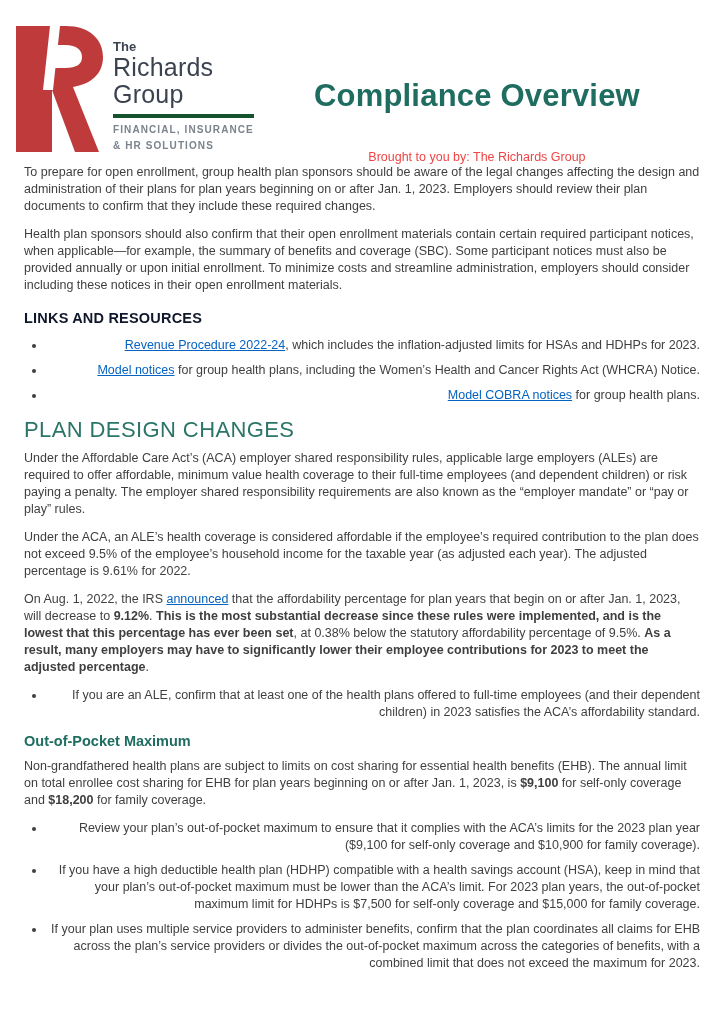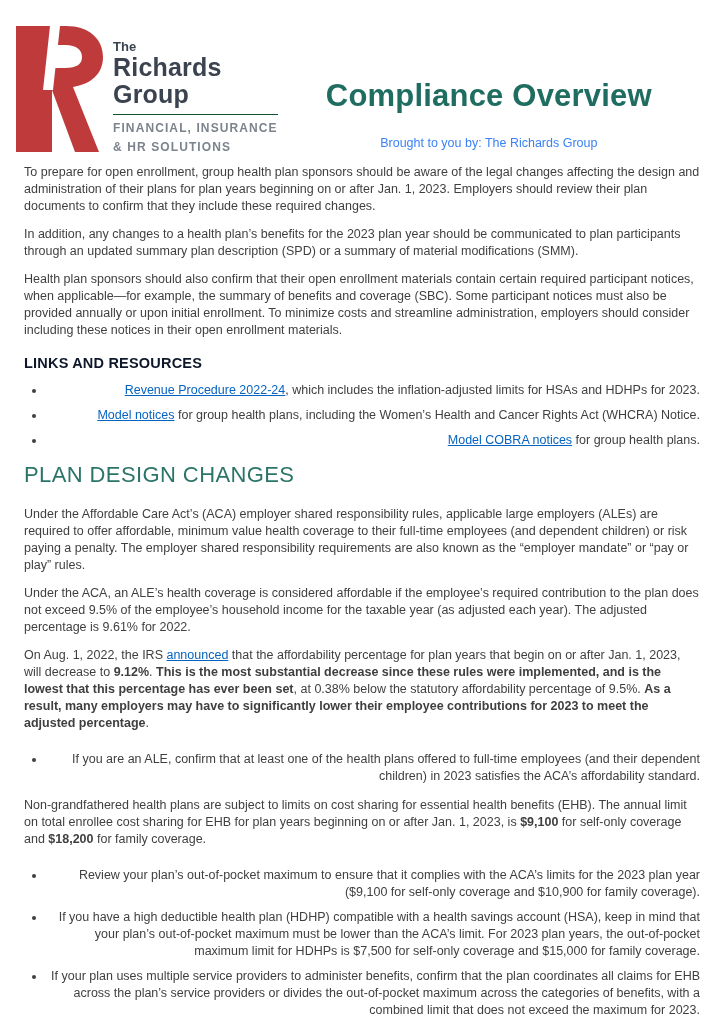--- a/index.html
+++ b/index.html
@@ -11,39 +11,39 @@
     color: #3f3f3f;
   }
   .page { box-sizing: border-box; width: 724px; height: 1024px; }
 
   
   .hdr { display: flex; align-items: flex-start; padding: 26px 24px 0 16px; height: 152px; box-sizing: border-box; }
   .brand { display: flex; align-items: flex-start; }
   .logo-r { width: 88px; height: 126px; flex: 0 0 auto; }
   .brand-text { margin: 14px 0 0 9px; }
   .brand-the { font-size: 13px; font-weight: bold; color: #3b4350; line-height: 1.1; }
-  .brand-name { font-size: 25px; font-weight: bold; color: #3b4350; line-height: 1.06; letter-spacing: 0.2px; }
-  .brand-tag { margin-top: 7px; padding-top: 4px; border-top: 1px solid #14532d; font-size: 12px; font-weight: bold; color: #7b838c; letter-spacing: 1.1px; line-height: 1.6; }
+  .brand-name { font-size: 25px; font-weight: normal; color: #3b4350; line-height: 1.06; letter-spacing: 0.2px; }
+  .brand-tag { margin-top: 7px; padding-top: 4px; border-top: 4px solid #14532d; font-size: 10px; font-weight: bold; color: #7b838c; letter-spacing: 1.1px; line-height: 1.6; }
   .title-block { flex: 1; text-align: center; padding-top: 36px; }
   .doc-title { margin: 16px; font-size: 31px; font-weight: bold; color: #1f6d60; letter-spacing: 0.2px; }
-  .doc-sub { margin-top: 22px; font-size: 12.5px; color: #3b82f6; }
+  .doc-sub { margin-top: 36px; font-size: 12.5px; color: #ef4444; }
 
   
   main { padding: 12px 24px 0 24px; }
   p { font-size: 12.5px; line-height: 17px; margin: 0 0 11px 0; }
   .b { font-weight: bold; }
   a.link { color: #0563c1; text-decoration: underline; cursor: pointer; }
 
   .h-links { font-size: 14.5px; font-weight: bold; color: #0f172a; margin: 16px 0 11px 0; letter-spacing: 0.2px; }
-  .h-plan  { font-size: 22px; font-weight: 400; color: #2b7568; margin: 13px 0 18px 0; letter-spacing: 0.4px; }
+  .h-plan  { font-size: 22px; font-weight: 400; color: #2b7568; margin: 13px 0 7px 0; letter-spacing: 0.4px; }
   .h-sub   { font-size: 14.5px; font-weight: bold; color: #1f6d60; margin: 11px 0 9px 0; }
 
   ul { margin: 0 0 12px 0; padding-left: 22px; text-align: right; }
   li { font-size: 12.5px; line-height: 17px; margin-bottom: 8px; }
-  ul.plain { margin-top: 19px; }
+  ul.plain { margin-top: 3px; }
 </style>
 </head>
 <body>
 
 <div class="page">
 
   <header class="hdr">
     <div class="brand">
       <svg class="logo-r" viewBox="0 0 88 126" xmlns="http://www.w3.org/2000/svg">
         <path fill="#bf3b3b" fill-rule="evenodd" d="M0,0 H50 C73,0 87,13 87,31 C87,48 75,58 57,61 L83,126 H59 L36,64 L36,126 H0 Z
@@ -61,39 +61,39 @@
       </div>
     </div>
     <div class="title-block">
       <h1 class="doc-title">Compliance Overview</h1>
       <div class="doc-sub">Brought to you by: The Richards Group</div>
     </div>
   </header>
 
   <main>
     <p>To prepare for open enrollment, group health plan sponsors should be aware of the legal changes affecting the design and administration of their plans for plan years beginning on or after Jan. 1, 2023. Employers should review their plan documents to confirm that they include these required changes.</p>
-    <p>In addition, any changes to a health plan’s benefits for the 2023 plan year should be communicated to plan participants through an updated summary plan description (SPD) or a summary of material modifications (SMM).</p>
     <p>Health plan sponsors should also confirm that their open enrollment materials contain certain required participant notices, when applicable—for example, the summary of benefits and coverage (SBC). Some participant notices must also be provided annually or upon initial enrollment. To minimize costs and streamline administration, employers should consider including these notices in their open enrollment materials.</p>
 
     <h2 class="h-links">LINKS AND RESOURCES</h2>
     <ul class="links">
       <li><a class="link">Revenue Procedure 2022-24</a><span>, which includes the inflation-adjusted limits for HSAs and HDHPs for 2023.</span></li>
       <li><a class="link">Model notices</a><span> for group health plans, including the Women’s Health and Cancer Rights Act (WHCRA) Notice.</span></li>
       <li><a class="link">Model COBRA notices</a><span> for group health plans.</span></li>
     </ul>
 
     <h2 class="h-plan">PLAN DESIGN CHANGES</h2>
 
     <p>Under the Affordable Care Act’s (ACA) employer shared responsibility rules, applicable large employers (ALEs) are required to offer affordable, minimum value health coverage to their full-time employees (and dependent children) or risk paying a penalty. The employer shared responsibility requirements are also known as the “employer mandate” or “pay or play” rules.</p>
     <p>Under the ACA, an ALE’s health coverage is considered affordable if the employee’s required contribution to the plan does not exceed 9.5% of the employee’s household income for the taxable year (as adjusted each year). The adjusted percentage is 9.61% for 2022.</p>
     <p><span>On Aug. 1, 2022, the IRS </span><a class="link">announced</a><span> that the affordability percentage for plan years that begin on or after Jan. 1, 2023, will decrease to </span><span class="b">9.12%</span><span>. </span><span class="b">This is the most substantial decrease since these rules were implemented, and is the lowest that this percentage has ever been set</span><span>, at 0.38% below the statutory affordability percentage of 9.5%. </span><span class="b">As a result, many employers may have to significantly lower their employee contributions for 2023 to meet the adjusted percentage</span><span>.</span></p>
     <ul class="plain">
       <li>If you are an ALE, confirm that at least one of the health plans offered to full-time employees (and their dependent children) in 2023 satisfies the ACA’s affordability standard.</li>
     </ul>
 
+    <h3 class="h-sub">Out-of-Pocket Maximum</h3>
     <p><span>Non-grandfathered health plans are subject to limits on cost sharing for essential health benefits (EHB). The annual limit on total enrollee cost sharing for EHB for plan years beginning on or after Jan. 1, 2023, is </span><span class="b">$9,100</span><span> for self-only coverage and </span><span class="b">$18,200</span><span> for family coverage.</span></p>
     <ul class="plain">
       <li>Review your plan’s out-of-pocket maximum to ensure that it complies with the ACA’s limits for the 2023 plan year ($9,100 for self-only coverage and $10,900 for family coverage).</li>
       <li>If you have a high deductible health plan (HDHP) compatible with a health savings account (HSA), keep in mind that your plan’s out-of-pocket maximum must be lower than the ACA’s limit. For 2023 plan years, the out-of-pocket maximum limit for HDHPs is $7,500 for self-only coverage and $15,000 for family coverage.</li>
       <li>If your plan uses multiple service providers to administer benefits, confirm that the plan coordinates all claims for EHB across the plan’s service providers or divides the out-of-pocket maximum across the categories of benefits, with a combined limit that does not exceed the maximum for 2023.</li>
     </ul>
   </main>
 
 </div>
 

